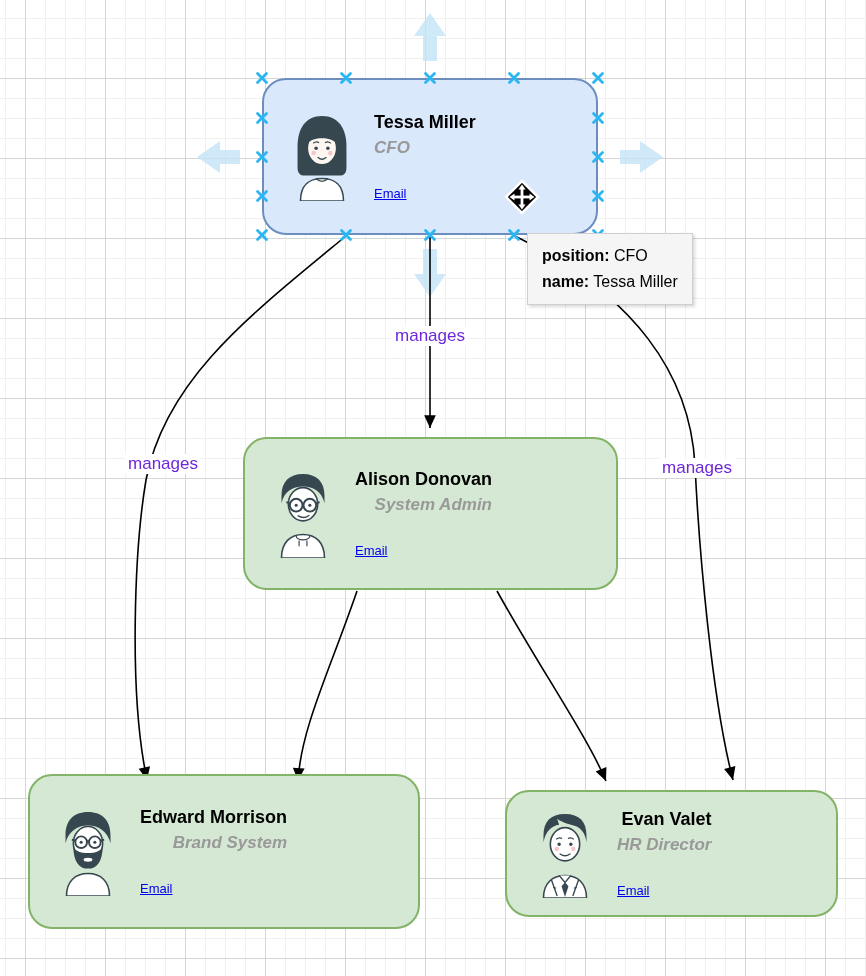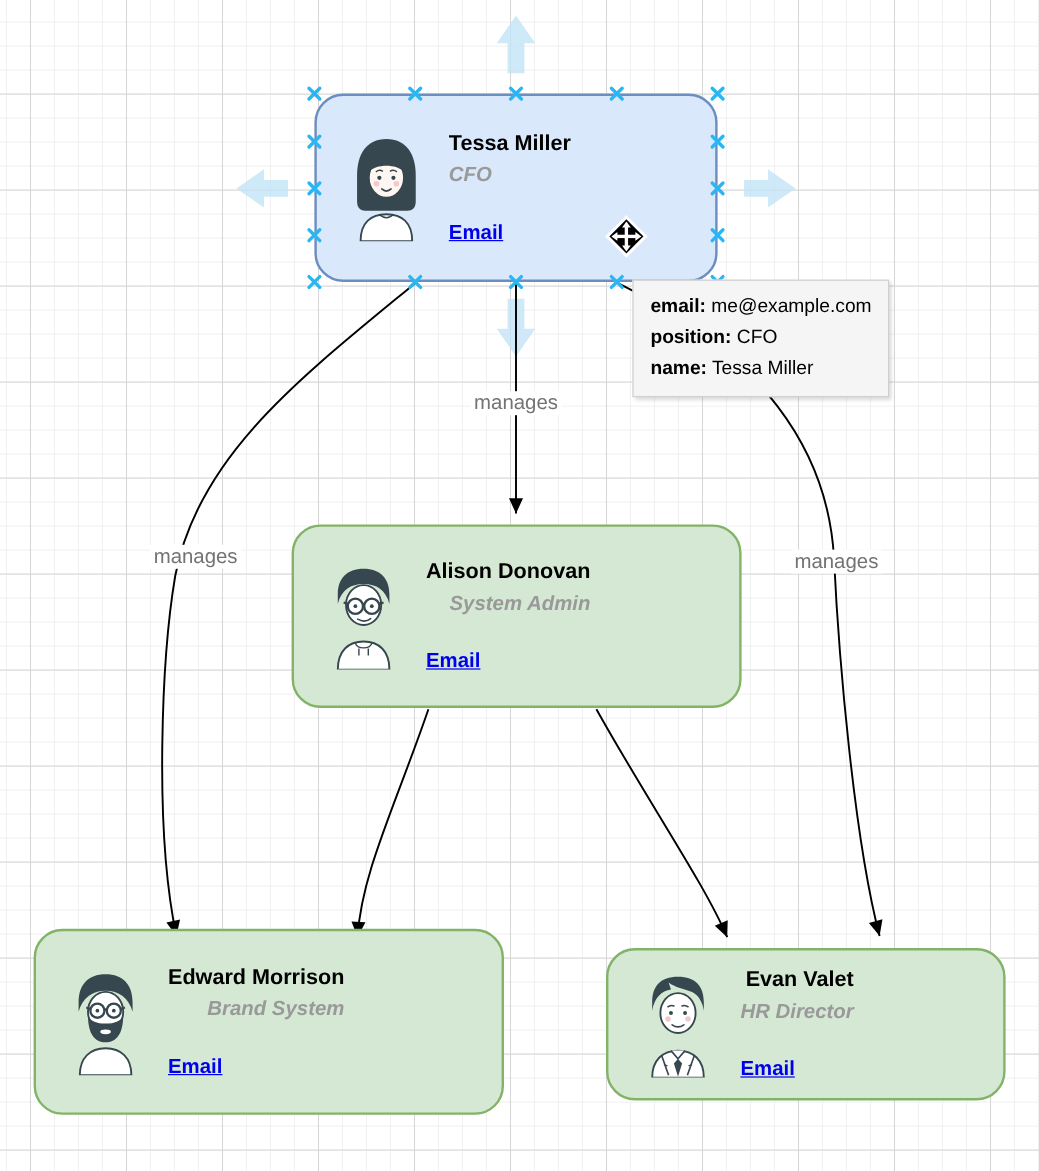--- a/index.html
+++ b/index.html
@@ -25,25 +25,25 @@
   .node{
     position:absolute;box-sizing:border-box;border-radius:24px;
     display:flex;align-items:center;padding-left:26px;gap:20px;
     z-index:3;
   }
   .node.blue{background:#dae8fc;border:2px solid #6c8ebf;}
   .node.green{background:#d5e8d4;border:2px solid #82b366;text-align:right;}
   .node-text{display:flex;flex-direction:column;line-height:1.18;}
   .node-name{font-size:18px;font-weight:700;color:#000;margin-bottom:5px;}
   .node-title{font-size:17px;font-weight:700;font-style:italic;color:#999999;margin-bottom:5px;}
-  .node-link{font-size:17px;font-weight:700;color:#0000ee;text-decoration:underline;width:max-content;margin-top:23px;}
+  .node-link{font-size:13px;font-weight:400;color:#0000ee;text-decoration:underline;width:max-content;margin-top:23px;}
   .avatar{display:block;line-height:0;}
   .edge-label{
     position:absolute;transform:translate(-50%,-50%);
-    background:#ffffff;padding:0 3px;font-size:17px;color:#737373;
+    background:#ffffff;padding:0 3px;font-size:17px;color:#6d28d9;
     z-index:4;white-space:nowrap;
   }
   .tooltip{
     position:absolute;left:527px;top:233px;z-index:6;
     background:#f5f5f5;border:1px solid #cfcfcf;
     box-shadow:2px 2px 3px rgba(0,0,0,0.15);
     padding:9px 14px;font-size:16px;line-height:26px;color:#000;
     white-space:nowrap;
   }
   .tooltip b{font-weight:700;}
@@ -198,16 +198,15 @@
       <rect x="-9" y="-1.4" width="18" height="2.8"></rect>
       <polygon points="0,-12.5 3.6,-7.5 -3.6,-7.5"></polygon>
       <polygon points="0,12.5 3.6,7.5 -3.6,7.5"></polygon>
       <polygon points="-12.5,0 -7.5,3.6 -7.5,-3.6"></polygon>
       <polygon points="12.5,0 7.5,3.6 7.5,-3.6"></polygon>
     </g>
   </g>
 </svg>
 
 <div class="tooltip">
-  <div><b>email:</b> <span>me@example.com</span></div>
   <div><b>position:</b> <span>CFO</span></div>
   <div><b>name:</b> <span>Tessa Miller</span></div>
 </div>
 
 </body></html>

